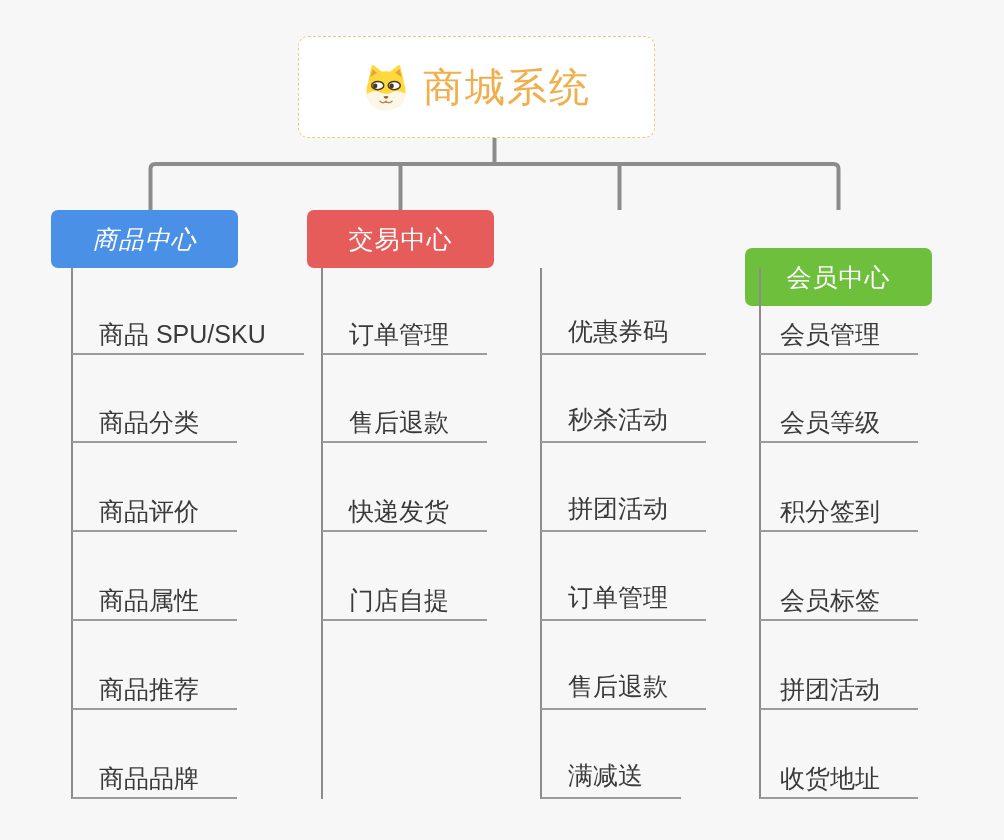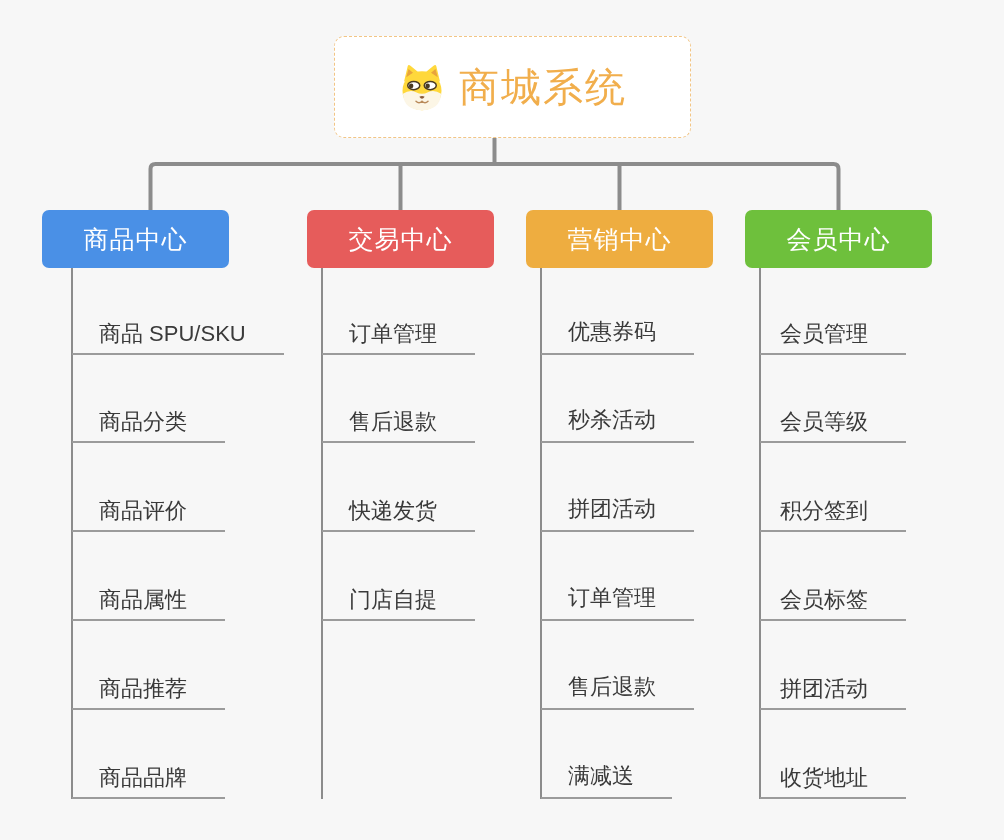--- a/index.html
+++ b/index.html
@@ -6,55 +6,55 @@
   body{
     width:1004px;height:840px;
     background:#F7F7F7;
     font-family:"Liberation Sans","DejaVu Sans",sans-serif;
     overflow:hidden;
   }
   .canvas{position:relative;width:1004px;height:840px;}
   .connector-svg{position:absolute;left:0;top:0;pointer-events:none;}
 
   .root-node{
-    position:absolute;left:334px;top:36px;width:357px;height:102px;
+    position:absolute;left:298px;top:36px;width:357px;height:102px;
     background:#FFFFFF;
     border:1px dashed #F2C585;
     border-radius:10px;
     display:flex;align-items:center;justify-content:center;gap:13px;
     box-sizing:border-box;
     cursor:default;
   }
   .root-title{
     font-size:40px;font-weight:500;letter-spacing:2px;color:#F1AE4C;
     white-space:nowrap;
   }
   .dog-icon{width:48px;height:50px;flex:0 0 auto;}
 
   .branch-node{
     position:absolute;top:210px;width:187px;height:58px;
     border-radius:7px;
     color:#FFFFFF;font-size:25px;letter-spacing:1px;
     display:flex;align-items:center;justify-content:center;
     white-space:nowrap;
   }
-  .b1{left:42px;}  .b2{left:307px;}  .b3{left:526px;}  .b4{left:745px;}
+  .b1{left:51px;font-style:italic;}  .b2{left:307px;}  .b3{left:526px;}  .b4{left:745px;margin-top:38px;}
 
   .trunk{
     position:absolute;top:268px;width:2px;height:531px;
     background:#8C8C8C;
   }
   .t1{left:71px;} .t2{left:321px;} .t3{left:540px;} .t4{left:759px;}
 
   .leaf{
     position:absolute;
     display:inline-block;
     padding:0 38px 4px 27px;
     border-bottom:2px solid #9B9B9B;
-    font-size:22px;line-height:30px;color:#3A3A3A;
+    font-size:25px;line-height:30px;color:#3A3A3A;
     white-space:nowrap;
   }
   .c1{left:72px;} .c2{left:322px;} .c3{left:541px;font-family:Liberation Mono, monospace;} .c4{left:760px;padding-left:20px;}
   .r1{top:319px;} .r2{top:407px;} .r3{top:496px;}
   .r4{top:585px;} .r5{top:674px;} .r6{top:763px;}
 </style>
 </head>
 <body>
 
 <div class="canvas">
@@ -85,21 +85,20 @@
 
       <path d="M28.5,46 Q32,44 35.5,46 Q32,51 28.5,46 Z" fill="#8A5A36"></path>
 
       <path d="M24,52 Q28,56 32,52 Q36,56 40,52" fill="none" stroke="#B98A5A" stroke-width="2" stroke-linecap="round"></path>
     </svg>
     <span class="root-title">商城系统</span>
   </div>
 
   <div class="branch-node b1" style="background-color: rgb(74, 144, 230);">商品中心</div>
   <div class="branch-node b2" style="background-color: rgb(230, 92, 91);">交易中心</div>
-  <div class="branch-node b3" style="background-color: rgb(238, 173, 64);">营销中心</div>
   <div class="branch-node b4" style="background-color: rgb(110, 192, 60);">会员中心</div>
 
   <div class="trunk t1"></div>
   <div class="trunk t2"></div>
   <div class="trunk t3"></div>
   <div class="trunk t4"></div>
 
   <div class="leaf c1 r1">商品 SPU/SKU</div>
   <div class="leaf c1 r3">商品评价</div>
   <div class="leaf c1 r2">商品分类</div>

